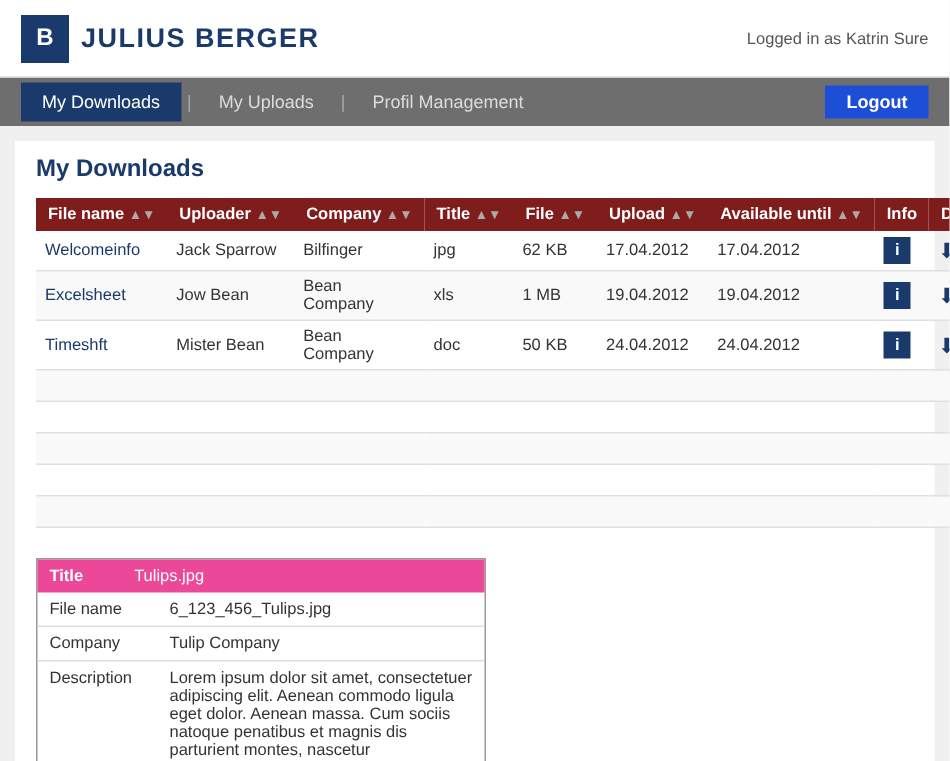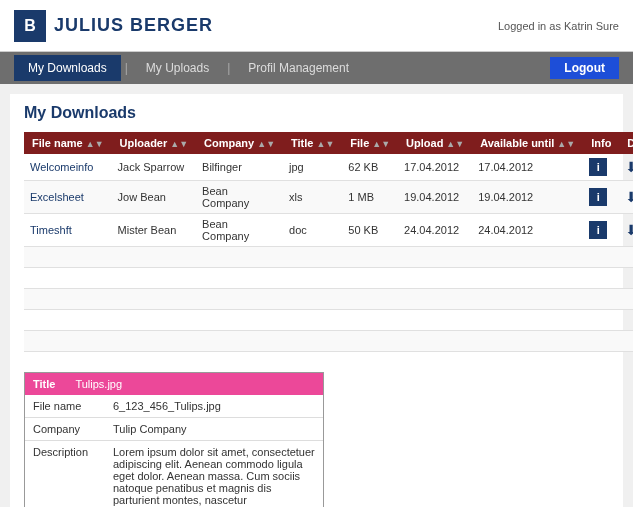--- a/index.html
+++ b/index.html
@@ -163,20 +163,21 @@
       display: flex;
       padding: 5px 8px;
       gap: 20px;
     }
     .detail-header-label {
       font-weight: bold;
       color: #fff;
     }
     .detail-header-value {
       color: #fff;
+      margin-left: 14px;
     }
     .detail-row {
       display: flex;
       border-bottom: 1px solid #ddd;
     }
     .detail-row:last-child {
       border-bottom: none;
     }
     .detail-label {
       width: 80px;

